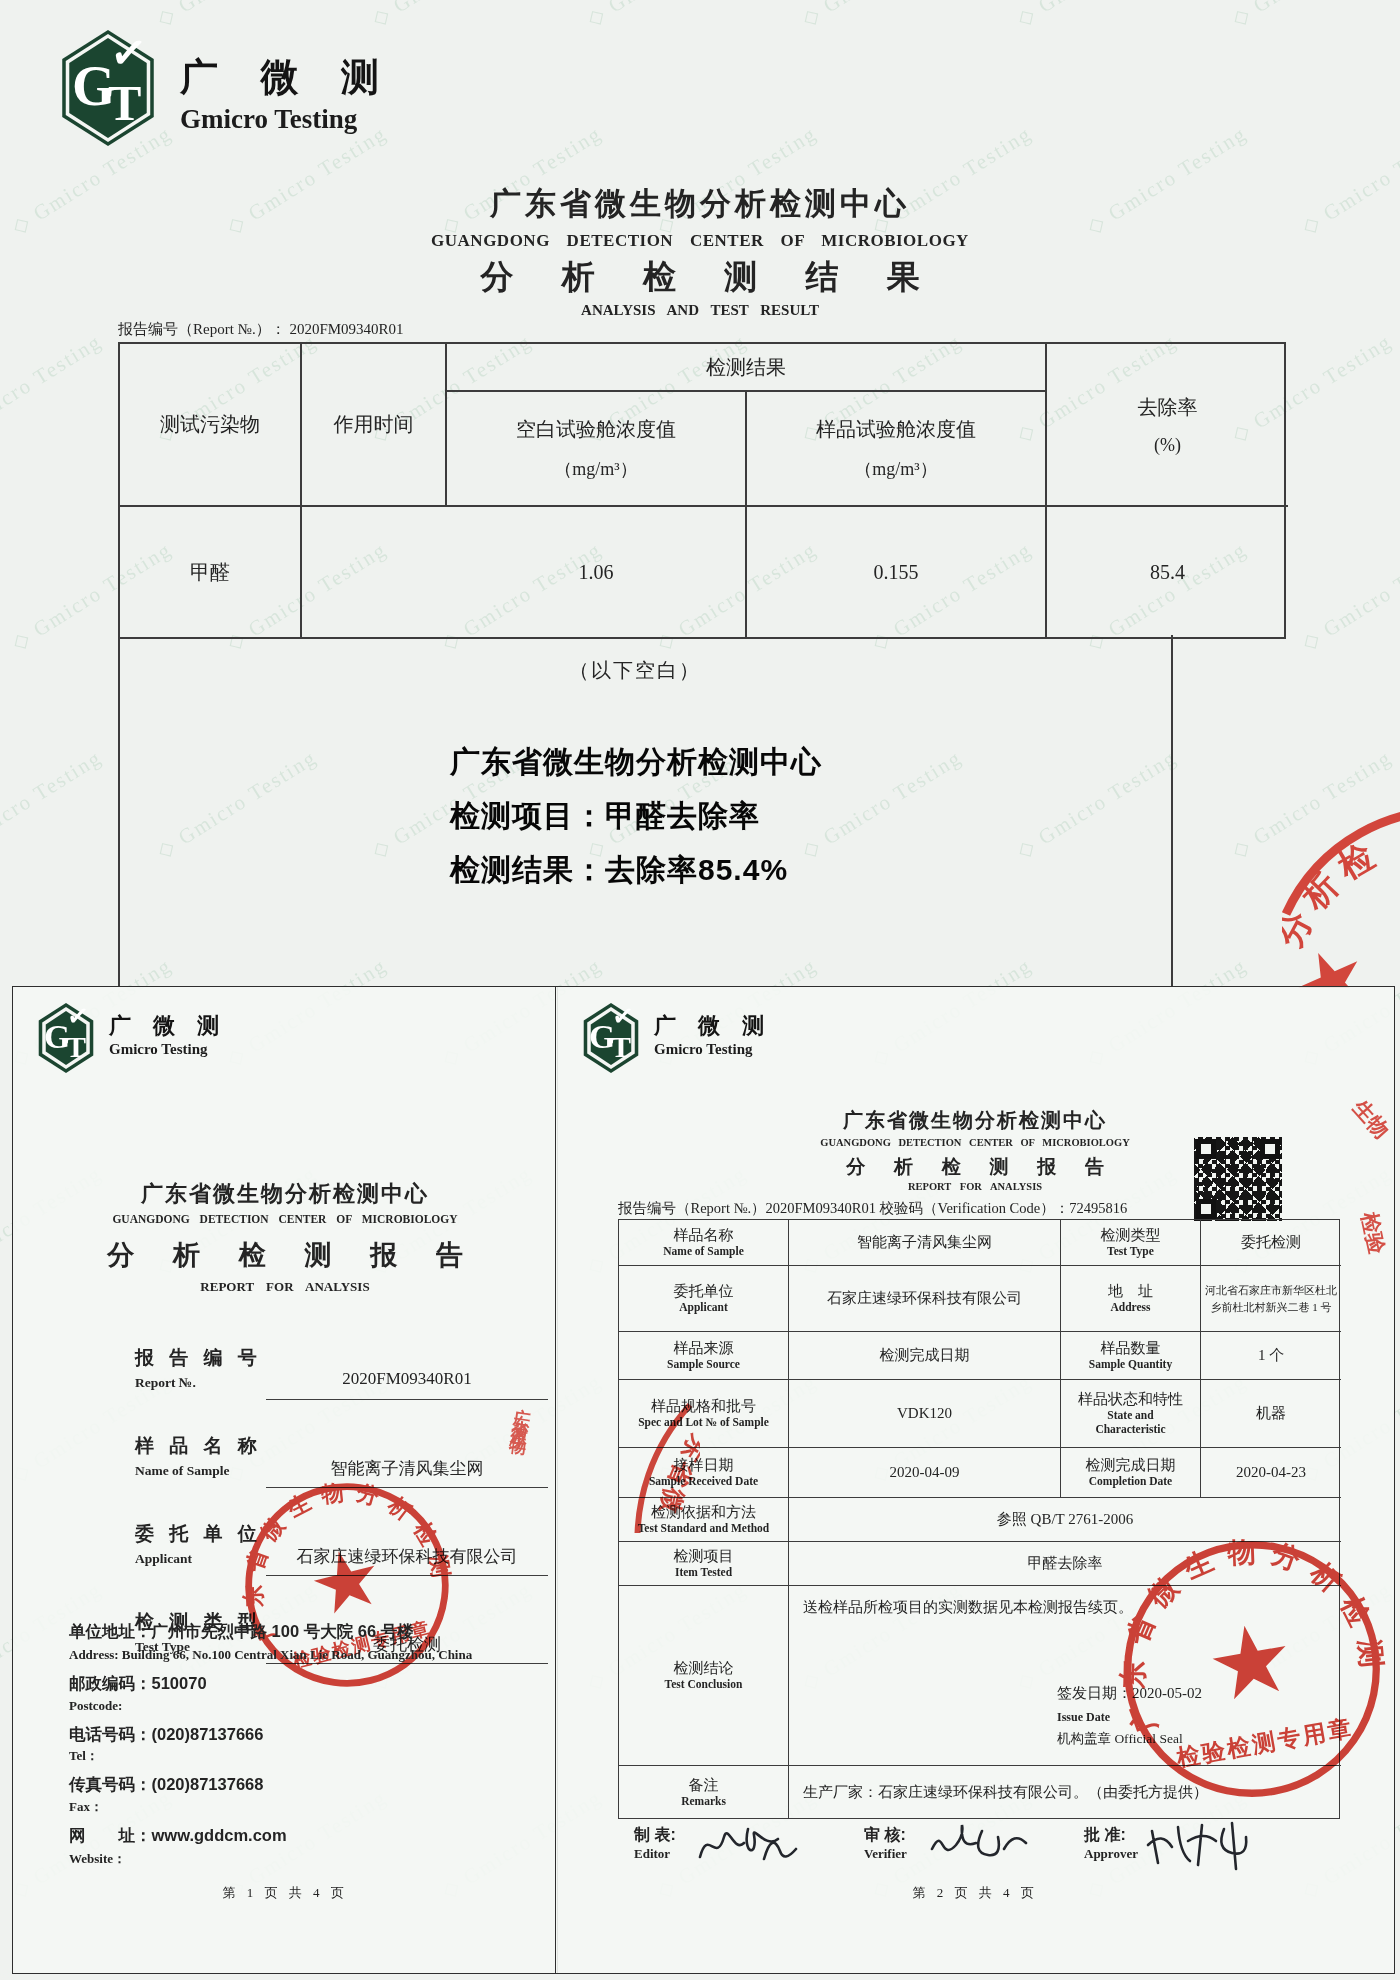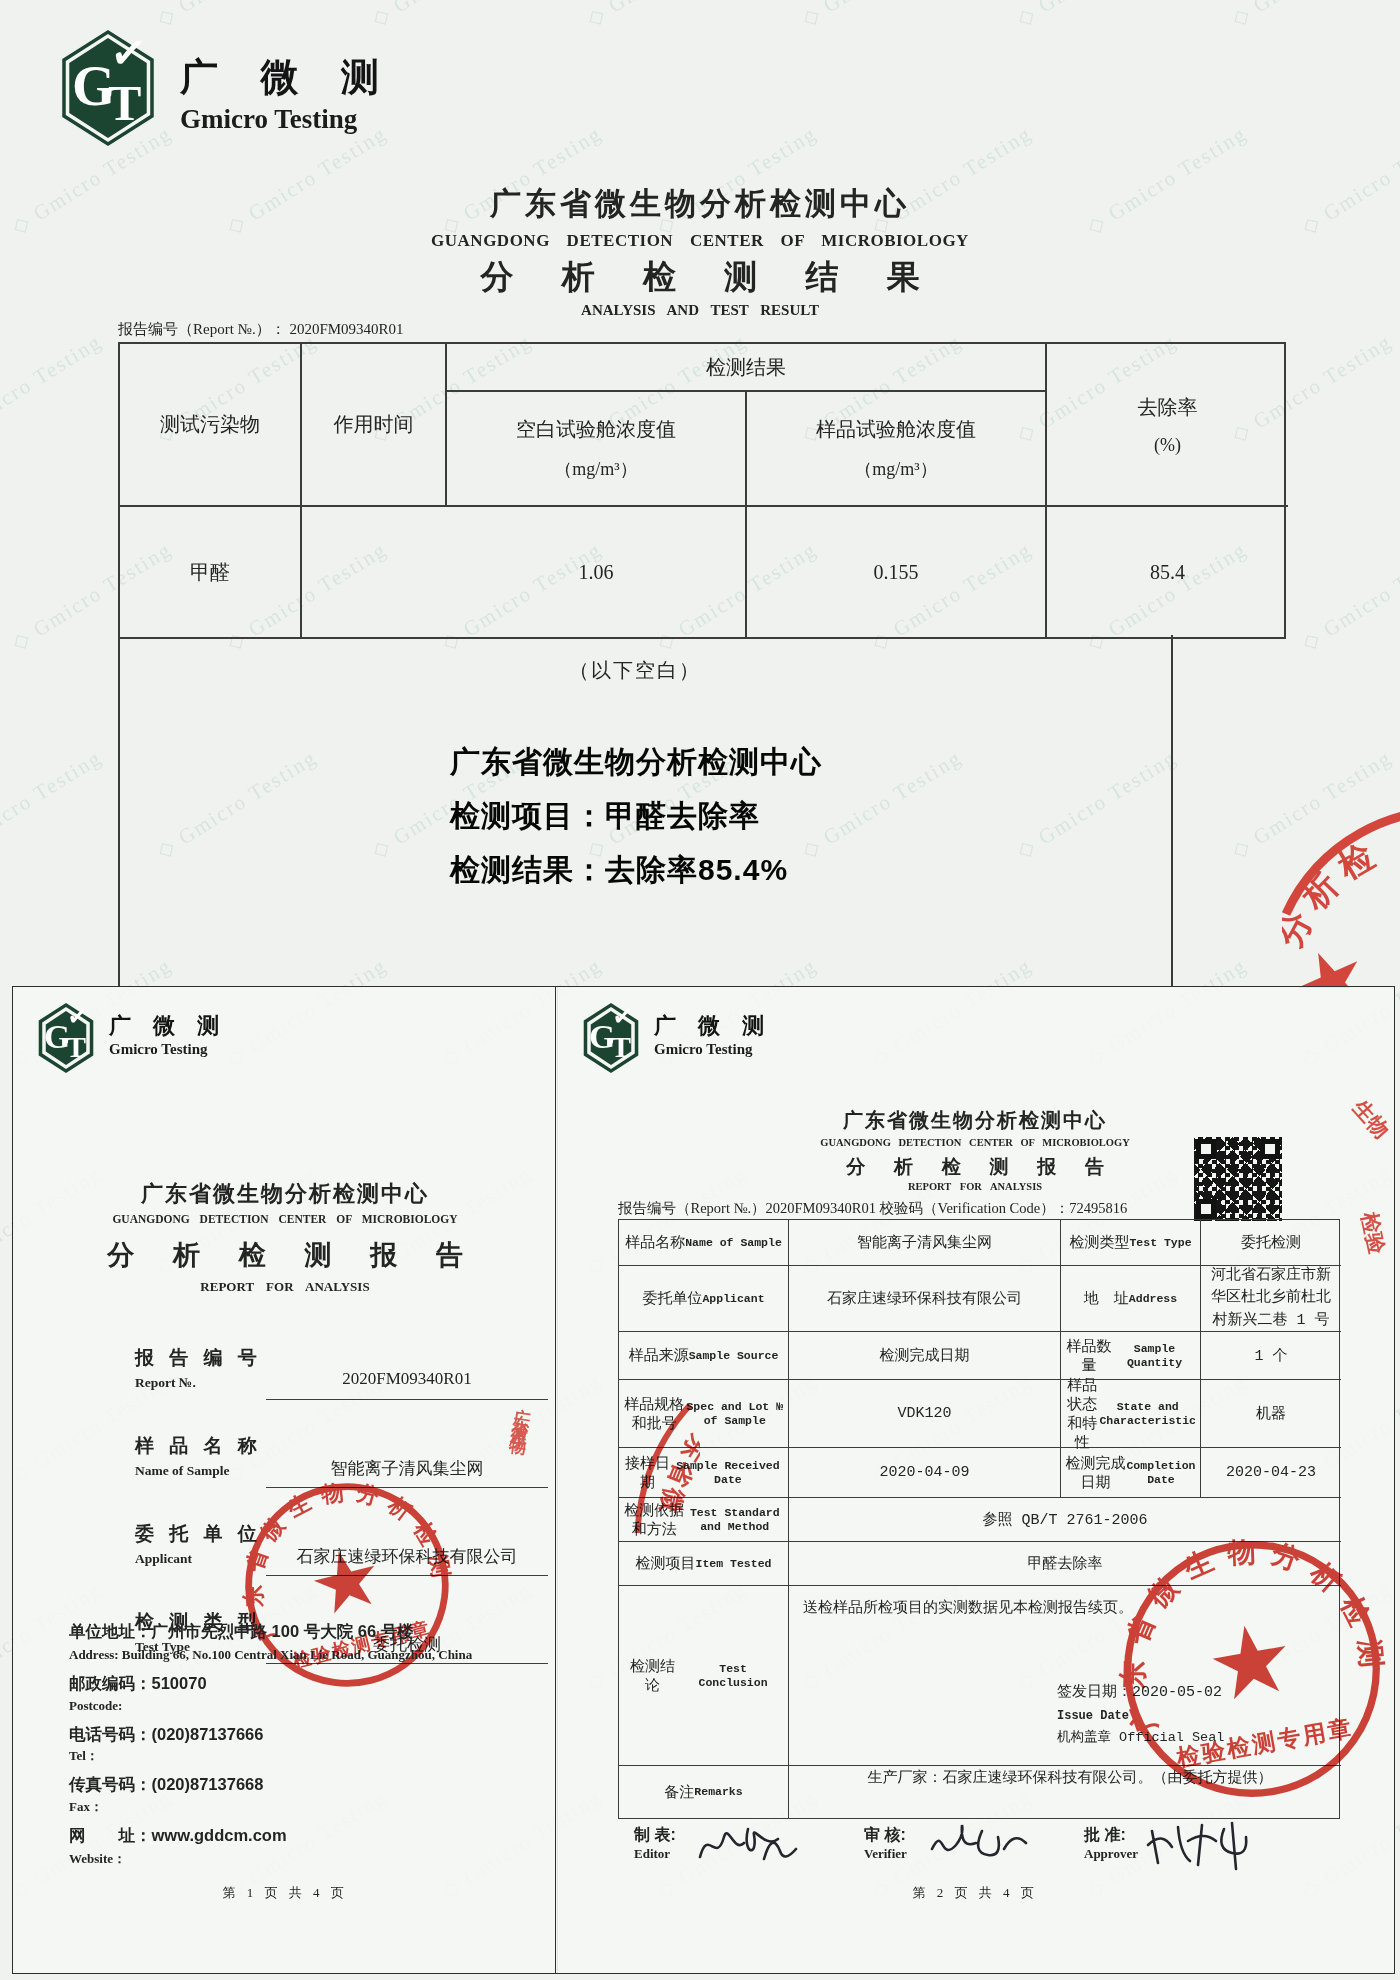--- a/index.html
+++ b/index.html
@@ -66,24 +66,24 @@
   .c-cn{font-family:"Liberation Sans",sans-serif;font-weight:bold;font-size:16.5px;white-space:nowrap;}
   .c-en{font-weight:bold;font-size:13px;}
   .pfoot{left:0;width:100%;text-align:center;top:897px;font-size:13px;letter-spacing:4px;}
   
   .org-cn-sm{top:120px;font-size:20px;font-weight:bold;letter-spacing:2px;}
   .org-en-sm{top:150px;font-size:10.5px;font-weight:bold;word-spacing:5px;}
   .title-cn-sm{top:167px;font-size:19px;font-weight:bold;letter-spacing:12px;text-indent:12px;}
   .title-en-sm{top:194px;font-size:10.5px;font-weight:bold;word-spacing:6px;}
   .repline2{left:62px;top:212px;font-size:14.5px;white-space:nowrap;}
   #dtable{left:62px;top:232px;width:722px;display:grid;grid-template-columns:170px 272px 140px 140px;grid-template-rows:46px 66px 48px 68px 50px 44px 44px 180px 52px;border:1.5px solid var(--line);}
-  #dtable .c{display:flex;align-items:center;justify-content:center;text-align:center;padding:2px 4px;font-family:Liberation Mono, monospace;}
+  #dtable .c{display:flex;flex-direction:column;align-items:center;justify-content:center;text-align:center;padding:2px 4px;}
   #dtable .br{border-right:1.5px solid var(--line);} #dtable .bb{border-bottom:1.5px solid var(--line);}
   .lcn{font-size:15px;} .len{font-size:11.5px;font-weight:bold;line-height:1.2;}
-  .val{font-size:15px;} .val-sm{font-size:15px;line-height:1.5;}
+  .val{font-size:15px;} .val-sm{font-size:11px;line-height:1.5;}
   .span3{grid-column:2/5;}
   .conc{position:relative;align-items:flex-start !important;justify-content:flex-start !important;text-align:left !important;padding:12px 14px !important;}
   .issue{position:absolute;left:268px;top:96px;font-size:15px;line-height:1.5;}
   .issue .en{font-size:12px;font-weight:bold;}
   .issue .seal-l{font-size:13.5px;}
   .signs{position:absolute;left:0;top:838px;width:100%;}
   .sig{position:absolute;}
   .sig .cn{font-family:"Liberation Sans",sans-serif;font-weight:bold;font-size:16px;}
   .sig .en{font-weight:bold;font-size:13px;}
   .sig svg{position:absolute;left:60px;top:-6px;}

